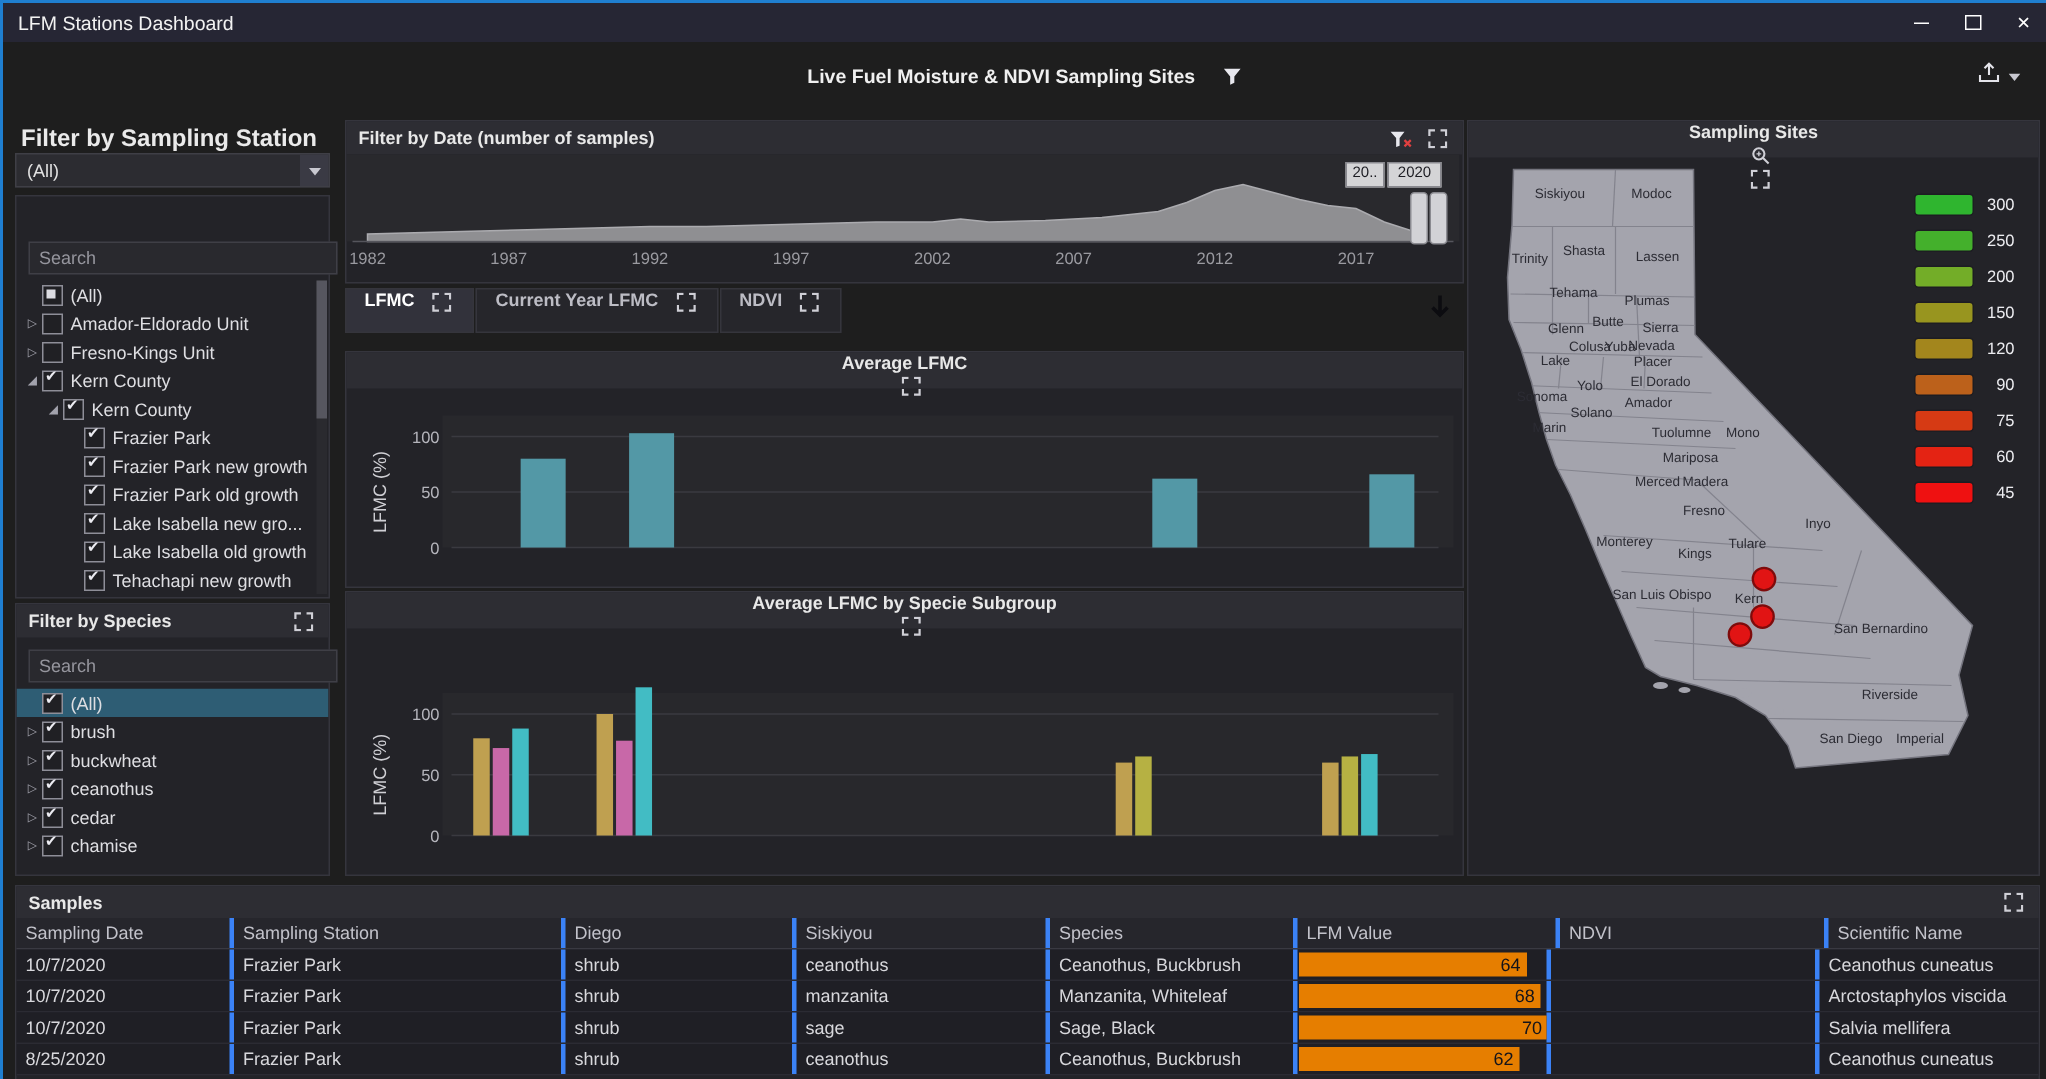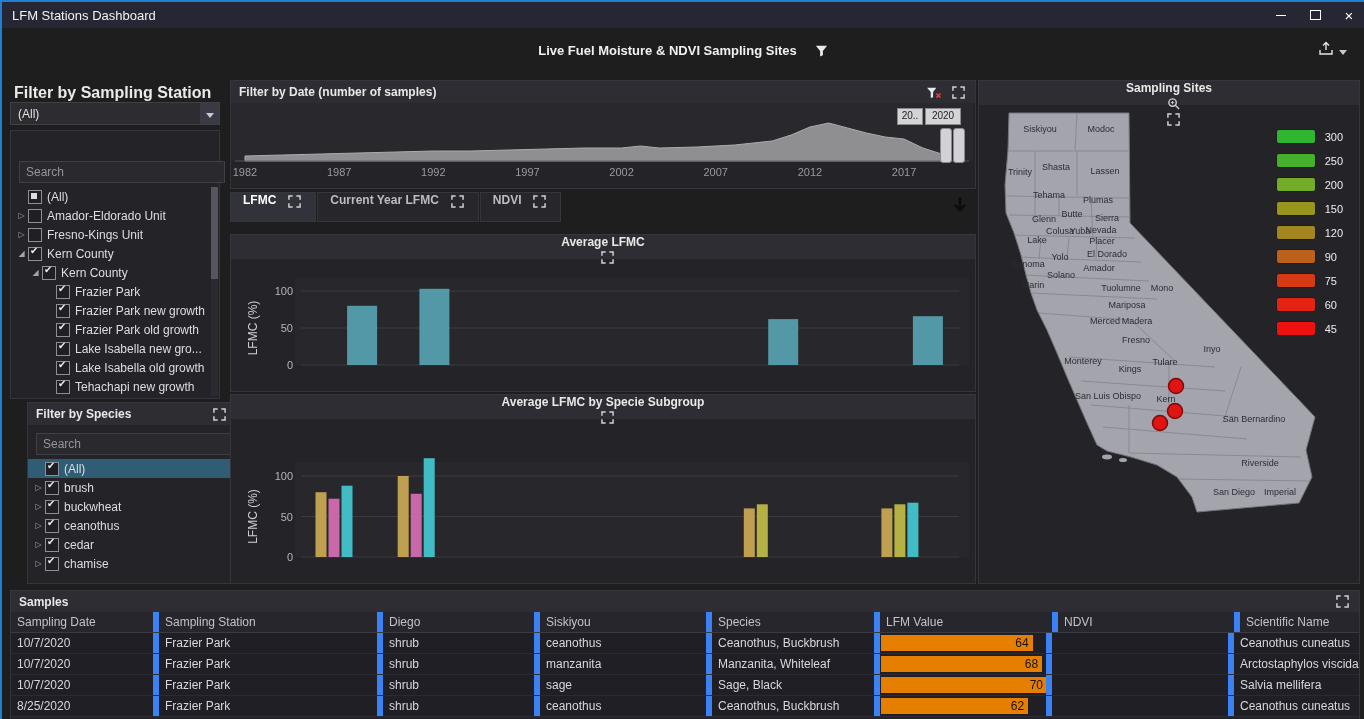--- a/index.html
+++ b/index.html
@@ -20,21 +20,21 @@
   .phead{height:22px;background:#2d2d33;display:flex;align-items:center;padding:0 8px;font-size:12px;font-weight:bold;color:#e8e8e8;white-space:nowrap;}
   .phead2{height:24px;flex-direction:column;}
   .sp{flex:1;}
   .hicon{width:17px;height:16px;margin-left:8px;display:flex;align-items:center;justify-content:center;flex:none;}
   
   #station-label{position:absolute;left:12px;top:82px;font-size:16px;font-weight:bold;color:#eaeaea;}
   #station-dd{position:absolute;left:8px;top:100px;width:208px;height:21px;background:#2c2c31;border:1px solid #3f3f46;display:flex;align-items:center;}
   .dd-value{flex:1;padding-left:7px;font-size:12px;color:#e2e2e2;}
   .dd-arrow{width:19px;height:100%;background:#3a3a44;display:flex;align-items:center;justify-content:center;}
   #county-panel{left:8px;top:128px;width:208px;height:267px;}
-  #species-panel{left:25px;top:400px;width:208px;height:180px;}
+  #species-panel{left:8px;top:400px;width:208px;height:180px;}
   .search{position:absolute;left:8px;top:30px;width:calc(100% - 16px);height:20px;background:#29292e;border:1px solid #3f3f46;color:#ddd;padding:0 6px;font-size:12px;font-family:"Liberation Sans",sans-serif;}
   .search::placeholder{color:#95959d;}
   .tree{position:absolute;left:0;top:56px;right:9px;bottom:1px;overflow:hidden;}
   #species-tree{right:0;}
   .tree-row{display:flex;align-items:center;height:19px;font-size:12px;color:#dedee2;white-space:nowrap;overflow:hidden;}
   .tree-row.selected{background:#2e5d74;}
   .exp{width:13px;flex:none;font-size:8px;color:#a2a2ac;text-align:center;}
   .cb{width:12px;height:12px;flex:none;border:1px solid #8e8e98;background:#202024;margin-right:5px;position:relative;}
   .cb.on::after{content:"\2714";position:absolute;left:1px;top:-3px;font-size:10px;color:#ececf2;}
   .cb.partial::after{content:"";position:absolute;left:2px;top:2px;width:6px;height:6px;background:#dcdce2;}
@@ -55,29 +55,29 @@
   .tab .hicon{margin-left:10px;}
   #dl-arrow{position:absolute;right:6px;top:4px;}
   
   #c1-panel{left:228px;top:232px;width:744px;height:156px;}
   #c2-panel{left:228px;top:392px;width:744px;height:188px;}
   #c1-svg,#c2-svg{position:absolute;left:0;top:24px;}
   
   #map-panel{left:976px;top:78px;width:380px;height:502px;}
   #map-svg{position:absolute;left:0;top:24px;}
   #legend{position:absolute;right:16px;top:48px;}
-  .legend-row{display:flex;align-items:center;height:15px;margin-bottom:9px;}
+  .legend-row{display:flex;align-items:center;height:15px;margin-bottom:9px;justify-content:space-between;}
   .swatch{width:38px;height:13px;border:1px solid #1d1d22;border-radius:3px;flex:none;}
   .legend-label{margin-left:9px;font-size:11px;color:#ececf0;}
   
   #samples-panel{left:8px;top:588px;width:1348px;height:129px;}
   #samples-panel .phead{height:21px;}
   #t-head{display:flex;height:20px;background:#26262c;border-bottom:1px solid #3a3a42;}
   #t-head .tc{color:#c2c2ca;}
-  .tc{height:20px;line-height:20px;padding-left:6px;font-size:12px;color:#d8d8dc;border-right:6px solid #3b82f6;overflow:hidden;white-space:nowrap;flex:none;}
+  .tc{height:20px;line-height:20px;padding-left:6px;font-size:12px;color:#d8d8dc;border-right:3px solid #3b82f6;overflow:hidden;white-space:nowrap;flex:none;}
   .trow{display:flex;height:20px;background:#1f1f25;border-bottom:1px solid #2b2b33;}
   .c0{width:136px}.c1{width:212px}.c2{width:145px}.c3{width:160px}.c4{width:156px}.c5{width:166px}.c6{width:170px}.c7{flex:1;border-right:none;}
   .lfmcell{position:relative;padding:0;}
   .lfmbar{position:absolute;left:1px;top:2px;height:16px;background:#e67e00;}
   .lfmval{position:absolute;right:4px;top:0;line-height:16px;font-size:12px;color:#14141a;}
 </style>
 </head>
 <body>
 
 <div class="window">

